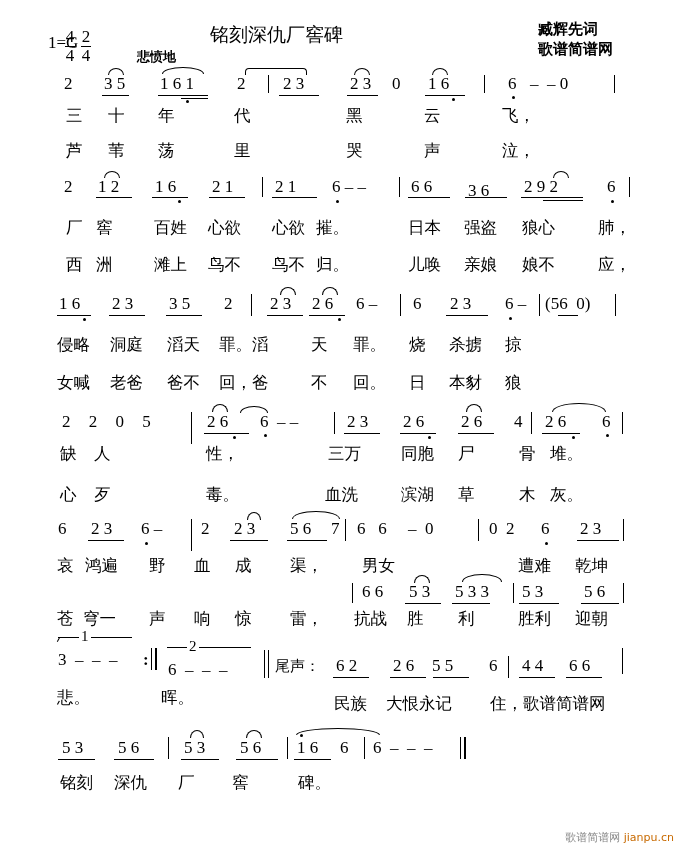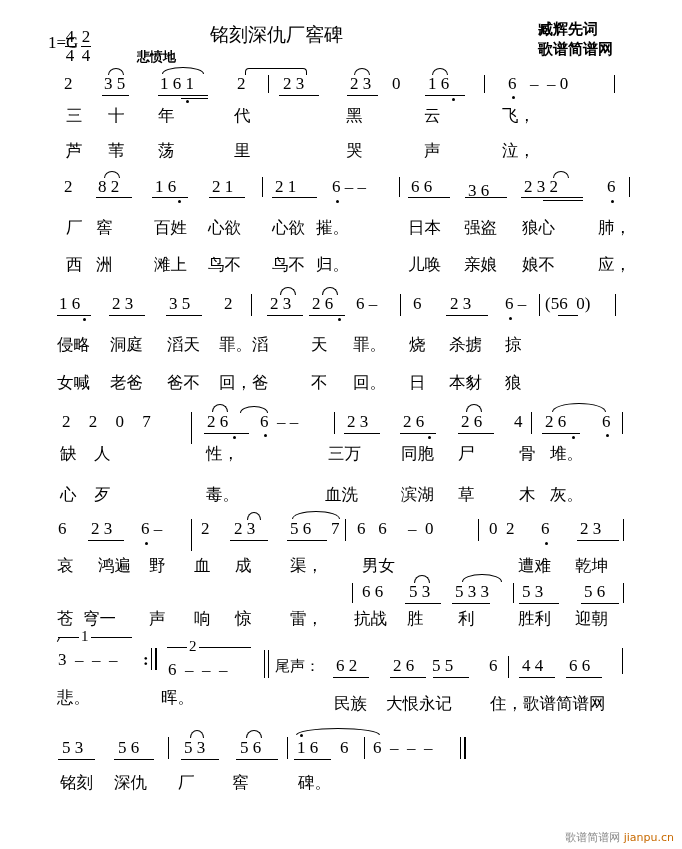--- a/index.html
+++ b/index.html
@@ -86,39 +86,39 @@
     <span class="abs" style="left:92px">荡</span>
     <span class="abs" style="left:168px">里</span>
     <span class="abs" style="left:280px">哭</span>
     <span class="abs" style="left:358px">声</span>
     <span class="abs" style="left:436px">泣，</span>
   </div>
 </div>
 
 <div>
   <div class="abs note" style="left:64px;top:177px">2</div>
-  <div class="abs note" style="left:98px;top:177px">8 2</div>
+  <div class="abs note" style="left:98px;top:177px">1 2</div>
   <div class="abs slur" style="left:104px;top:171px;width:14px"></div>
   <div class="abs ul" style="left:96px;top:197px;width:36px"></div>
   <div class="abs note" style="left:155px;top:177px">1 6</div>
   <div class="abs ul" style="left:152px;top:197px;width:36px"></div>
   <div class="abs dot" style="left:178px;top:200px"></div>
   <div class="abs note" style="left:212px;top:177px">2 1</div>
   <div class="abs ul" style="left:209px;top:197px;width:36px"></div>
   <div class="abs bar" style="left:262px;top:177px;height:20px"></div>
   <div class="abs note" style="left:275px;top:177px">2 1</div>
   <div class="abs ul" style="left:272px;top:197px;width:45px"></div>
   <div class="abs note" style="left:332px;top:177px">6 – –</div>
   <div class="abs dot" style="left:336px;top:200px"></div>
   <div class="abs bar" style="left:399px;top:177px;height:20px"></div>
   <div class="abs note" style="left:411px;top:177px">6 6</div>
   <div class="abs ul" style="left:408px;top:197px;width:42px"></div>
   <div class="abs note" style="left:468px;top:181px">3 6</div>
   <div class="abs ul" style="left:465px;top:197px;width:42px"></div>
-  <div class="abs note" style="left:524px;top:177px">2 3 2</div>
+  <div class="abs note" style="left:524px;top:177px">2 9 2</div>
   <div class="abs slur" style="left:553px;top:171px;width:14px"></div>
   <div class="abs ul" style="left:521px;top:197px;width:62px"></div>
   <div class="abs ul" style="left:543px;top:200px;width:40px"></div>
   <div class="abs note" style="left:607px;top:177px">6</div>
   <div class="abs dot" style="left:611px;top:200px"></div>
   <div class="abs bar" style="left:629px;top:177px;height:20px"></div>
 
   <div class="abs lyr" style="left:66px;top:218px">
     <span class="abs" style="left:0">厂</span>
     <span class="abs" style="left:30px">窖</span>
@@ -192,21 +192,21 @@
     <span class="abs" style="left:162px">回，爸</span>
     <span class="abs" style="left:254px">不</span>
     <span class="abs" style="left:296px">回。</span>
     <span class="abs" style="left:352px">日</span>
     <span class="abs" style="left:392px">本豺</span>
     <span class="abs" style="left:448px">狼</span>
   </div>
 </div>
 
 <div>
-  <div class="abs note" style="left:62px;top:412px;word-spacing:14px">2 2 0 7</div>
+  <div class="abs note" style="left:62px;top:412px;word-spacing:14px">2 2 0 5</div>
   <div class="abs bar" style="left:191px;top:412px;height:32px"></div>
   <div class="abs note" style="left:207px;top:412px">2 6</div>
   <div class="abs slur" style="left:212px;top:404px;width:14px;height:7px"></div>
   <div class="abs slur" style="left:240px;top:406px;width:26px;height:6px"></div>
   <div class="abs ul" style="left:204px;top:433px;width:45px"></div>
   <div class="abs dot" style="left:233px;top:436px"></div>
   <div class="abs note" style="left:260px;top:412px">6 &nbsp;– –</div>
   <div class="abs dot" style="left:264px;top:434px"></div>
   <div class="abs bar" style="left:334px;top:412px;height:22px"></div>
   <div class="abs note" style="left:347px;top:412px">2 3</div>
@@ -269,21 +269,21 @@
   <div class="abs bar" style="left:478px;top:519px;height:22px"></div>
   <div class="abs note" style="left:489px;top:519px">0&nbsp;&nbsp;2</div>
   <div class="abs note" style="left:541px;top:519px">6</div>
   <div class="abs dot" style="left:545px;top:542px"></div>
   <div class="abs note" style="left:580px;top:519px">2 3</div>
   <div class="abs ul" style="left:577px;top:540px;width:42px"></div>
   <div class="abs bar" style="left:623px;top:519px;height:22px"></div>
 
   <div class="abs lyr" style="left:57px;top:556px">
     <span class="abs" style="left:0">哀</span>
-    <span class="abs" style="left:41px">鸿遍</span>
+    <span class="abs" style="left:28px">鸿遍</span>
     <span class="abs" style="left:92px">野</span>
     <span class="abs" style="left:137px">血</span>
     <span class="abs" style="left:178px">成</span>
     <span class="abs" style="left:233px">渠，</span>
     <span class="abs" style="left:305px">男女</span>
     <span class="abs" style="left:461px">遭难</span>
     <span class="abs" style="left:518px">乾坤</span>
   </div>
 
   <div class="abs bar" style="left:352px;top:583px;height:20px"></div>

